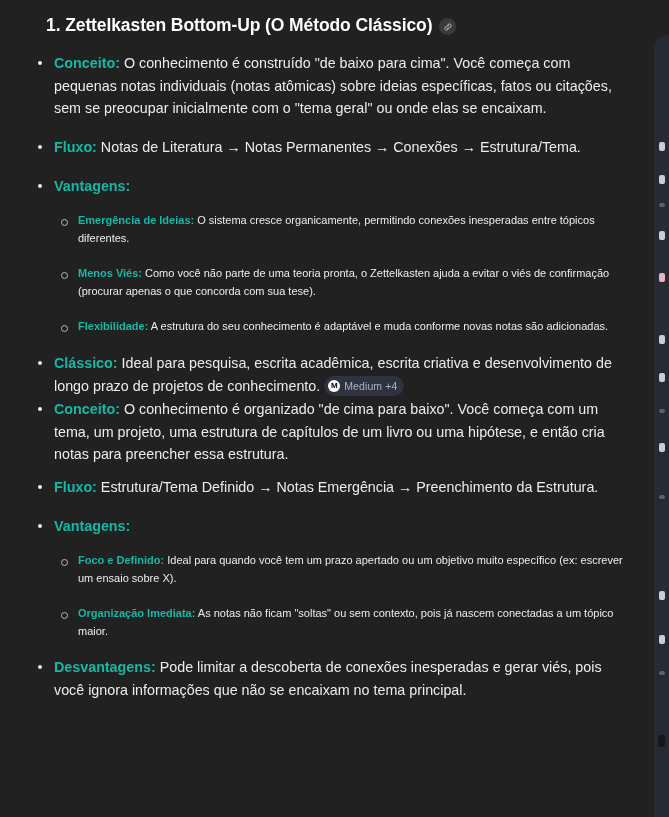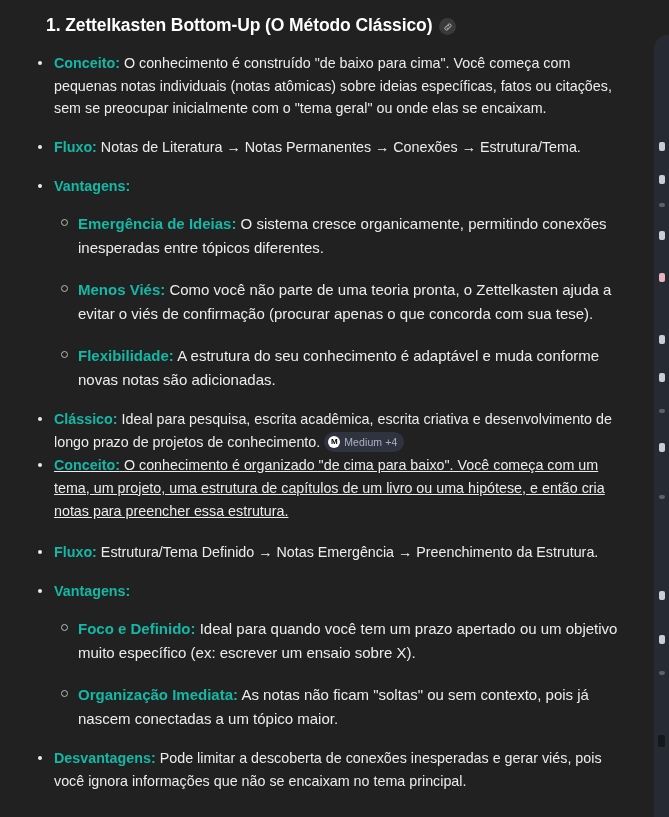--- a/index.html
+++ b/index.html
@@ -66,21 +66,21 @@
     position:absolute; left:8px; top:9px;
     width:4px; height:4px; border-radius:50%;
     background:#ececec;
   }
 
   ul.lvl2 { list-style:none; margin:0; padding:0; }
   ul.lvl2 > li {
     position:relative;
     padding-left:24px;
     color:#ececec;
-    font-size:15px;
+    font-size:11px;
     line-height:1.60;
   }
   ul.lvl2 > li::before {
     content:"";
     position:absolute; left:7px; top:7px;
     width:5px; height:5px; border-radius:50%;
     border:1.3px solid #b9b9b9;
     background:transparent;
   }
 
@@ -131,21 +131,21 @@
               <li style="margin-bottom: 18px;"><b>Emergência de Ideias:</b><span> O sistema cresce organicamente, permitindo conexões inesperadas entre tópicos diferentes.</span></li>
               <li style="margin-bottom: 18px;"><b>Menos Viés:</b><span> Como você não parte de uma teoria pronta, o Zettelkasten ajuda a evitar o viés de confirmação (procurar apenas o que concorda com sua tese).</span></li>
               <li style="margin-bottom: 0px;"><b>Flexibilidade:</b><span> A estrutura do seu conhecimento é adaptável e muda conforme novas notas são adicionadas.</span></li>
             </ul></li>
           <li style="margin-bottom: 0px;"><b>Clássico:</b><span> Ideal para pesquisa, escrita acadêmica, escrita criativa e desenvolvimento de longo prazo de projetos de conhecimento.</span><span class="cite">
               <span class="fav fav-medium">M</span>
               <span class="label">Medium +4</span>
             </span></li>
         </ul>
         <ul class="lvl1">
-          <li style="margin-bottom: 19px; text-decoration: underline;"><b>Conceito:</b><span> O conhecimento é organizado "de cima para baixo". Você começa com um tema, um projeto, uma estrutura de capítulos de um livro ou uma hipótese, e então cria notas para preencher essa estrutura.</span></li>
+          <li style="margin-bottom: 10px;"><b>Conceito:</b><span> O conhecimento é organizado "de cima para baixo". Você começa com um tema, um projeto, uma estrutura de capítulos de um livro ou uma hipótese, e então cria notas para preencher essa estrutura.</span></li>
           <li style="margin-bottom: 16px;"><b>Fluxo:</b><span> Estrutura/Tema Definido → Notas Emergência → Preenchimento da Estrutura.</span></li>
           <li style="margin-bottom: 16px;"><b>Vantagens:</b><ul class="lvl2" style="margin-top: 14px; margin-bottom: 2px;">
               <li style="margin-bottom: 18px;"><b>Foco e Definido:</b><span> Ideal para quando você tem um prazo apertado ou um objetivo muito específico (ex: escrever um ensaio sobre X).</span></li>
               <li style="margin-bottom: 0px;"><b>Organização Imediata:</b><span> As notas não ficam "soltas" ou sem contexto, pois já nascem conectadas a um tópico maior.</span></li>
             </ul></li>
           <li style="margin-bottom: 0px;"><b>Desvantagens:</b><span> Pode limitar a descoberta de conexões inesperadas e gerar viés, pois você ignora informações que não se encaixam no tema principal.</span></li>
         </ul>
       </div>
   </div>
 

